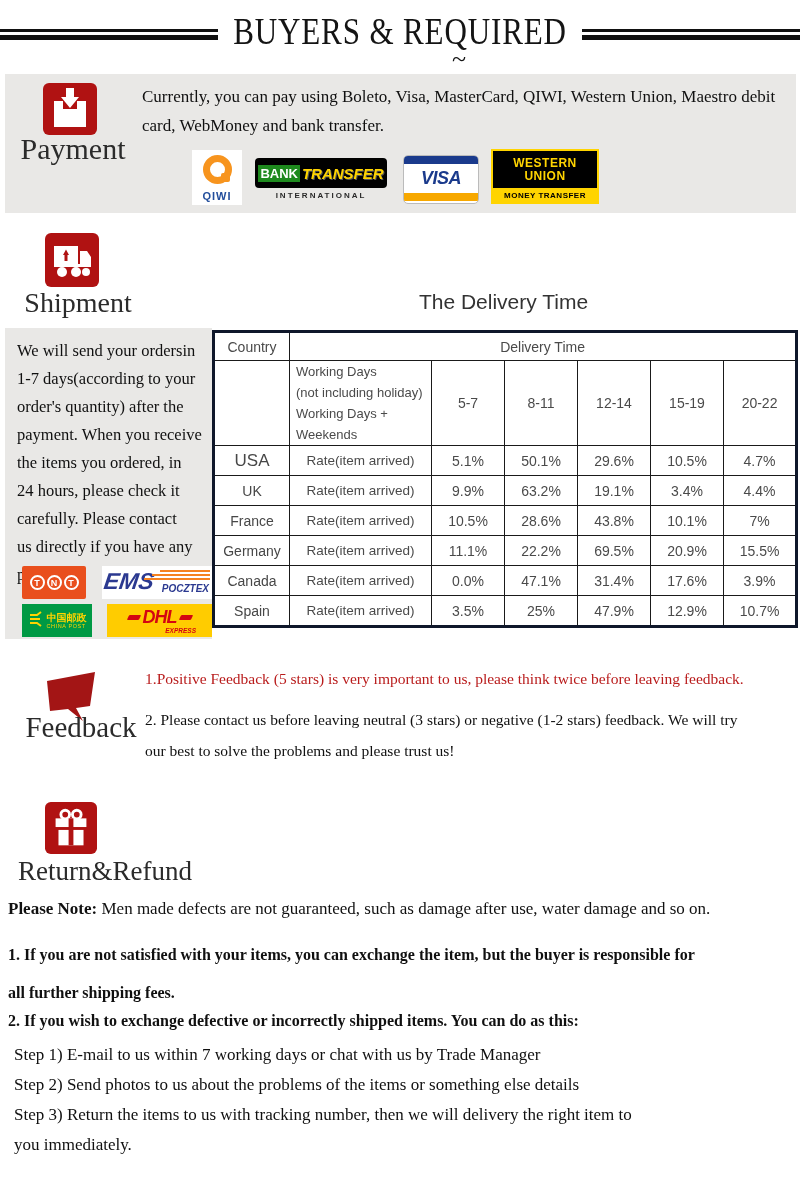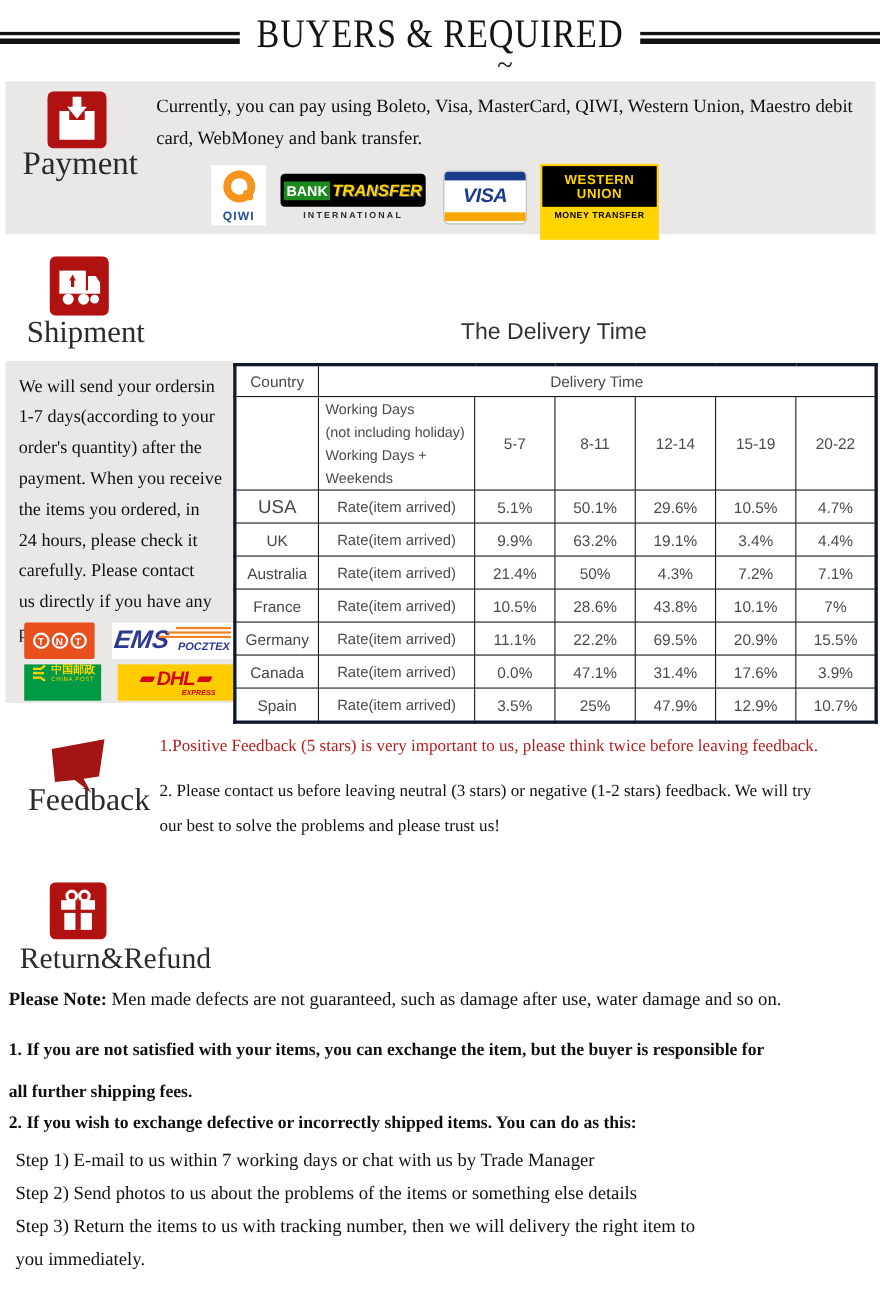--- a/index.html
+++ b/index.html
@@ -45,21 +45,21 @@
   .bank-sub { font-size:8px; font-weight:bold; letter-spacing:2px; color:#2a2a2a; margin-top:3px; }
 
   .visa-logo { position:absolute; left:398px; top:81px; width:74px; height:47px; border-radius:5px;
                overflow:hidden; border:1px solid #bbb; background:#fff;
                font-family:"Liberation Sans",sans-serif; }
   .visa-top { height:8px; background:#1a3a8c; }
   .visa-mid { height:29px; display:flex; align-items:center; justify-content:center;
               font-style:italic; font-weight:bold; font-size:18px; color:#1a3a8c; letter-spacing:-0.5px; }
   .visa-bot { height:8px; background:#f7a800; }
 
-  .wu-logo { position:absolute; left:486px; top:75px; width:108px; height:69px; background:#ffd400;
+  .wu-logo { position:absolute; left:486px; top:75px; width:108px; height:55px; background:#ffd400;
              padding:2px; box-sizing:border-box; font-family:"Liberation Sans",sans-serif; }
   .wu-black { background:#000; height:37px; display:flex; flex-direction:column; align-items:center;
               justify-content:center; }
   .wu-line { color:#ffd400; font-weight:bold; font-size:12px; line-height:13px; letter-spacing:0.5px; }
   .wu-sub { height:14px; display:flex; align-items:center; justify-content:center; color:#000;
             font-weight:bold; font-size:8px; letter-spacing:0.5px; }
 
   
   .shipment-icon { position:absolute; left:45px; top:233px; }
   .shipment-label { position:absolute; left:16px; top:287px; width:124px; text-align:center;
@@ -77,21 +77,21 @@
                 font-family:"Liberation Sans",sans-serif; font-weight:bold; font-size:9px;
                 display:flex; align-items:center; justify-content:center; box-sizing:border-box; }
   .ems-logo { position:absolute; left:97px; top:238px; width:110px; height:33px; background:#fff; }
   .ems-main { position:absolute; left:2px; top:2px; font-family:"Liberation Sans",sans-serif;
               font-style:italic; font-weight:900; font-size:23px; color:#2b3990; transform:skewX(-8deg); }
   .ems-stripe { position:absolute; right:2px; height:2px; background:#f58220; }
   .ems-s1 { top:4px; width:50px; } .ems-s2 { top:8px; width:58px; } .ems-s3 { top:12px; width:66px; }
   .ems-sub { position:absolute; right:3px; bottom:5px; font-style:italic; font-weight:bold;
              font-size:10px; color:#2b3990; font-family:"Liberation Sans",sans-serif; }
   .cp-logo { position:absolute; left:17px; top:276px; width:70px; height:33px; background:#009944;
-             display:flex; align-items:flex-start; justify-content:center; gap:4px; }
+             display:flex; align-items:center; justify-content:center; gap:4px; }
   .cp-text { color:#ffd400; font-family:"Liberation Sans",sans-serif; text-align:left; }
   .cp-cn { font-size:10px; font-weight:bold; line-height:11px; }
   .cp-en { font-size:5.5px; letter-spacing:0.6px; line-height:7px; }
   .dhl-logo { position:absolute; left:102px; top:276px; width:105px; height:33px; background:#ffcc00; }
   .dhl-row { display:flex; align-items:center; justify-content:center; height:27px; gap:3px; }
   .dhl-bar { width:12px; height:5px; background:#d40511; border-radius:1px; transform:skewX(-25deg); }
   .dhl-main { color:#d40511; font-family:"Liberation Sans",sans-serif; font-weight:900;
               font-style:italic; font-size:18px; letter-spacing:-1px; }
   .dhl-sub { position:absolute; right:16px; bottom:3px; color:#d40511; font-style:italic;
              font-size:6.5px; font-weight:bold; font-family:"Liberation Sans",sans-serif; }
@@ -297,29 +297,20 @@
       <tr class="r-data">
         <td class="country-cell">UK</td>
         <td class="rate-cell">Rate(item arrived)</td>
         <td class="val-cell">9.9%</td>
         <td class="val-cell">63.2%</td>
         <td class="val-cell">19.1%</td>
         <td class="val-cell">3.4%</td>
         <td class="val-cell">4.4%</td>
       </tr>
       <tr class="r-data">
-        <td class="country-cell">Australia</td>
-        <td class="rate-cell">Rate(item arrived)</td>
-        <td class="val-cell">21.4%</td>
-        <td class="val-cell">50%</td>
-        <td class="val-cell">4.3%</td>
-        <td class="val-cell">7.2%</td>
-        <td class="val-cell">7.1%</td>
-      </tr>
-      <tr class="r-data">
         <td class="country-cell">France</td>
         <td class="rate-cell">Rate(item arrived)</td>
         <td class="val-cell">10.5%</td>
         <td class="val-cell">28.6%</td>
         <td class="val-cell">43.8%</td>
         <td class="val-cell">10.1%</td>
         <td class="val-cell">7%</td>
       </tr>
       <tr class="r-data">
         <td class="country-cell">Germany</td>

